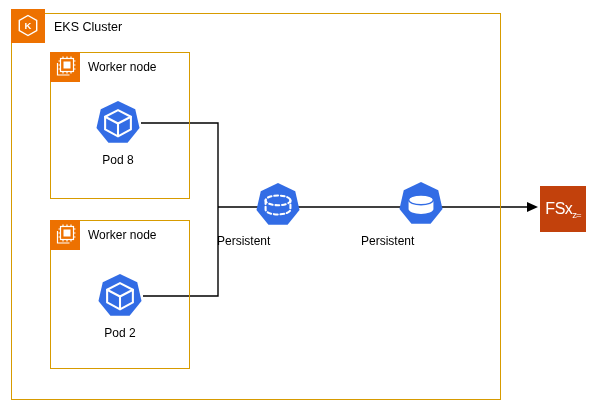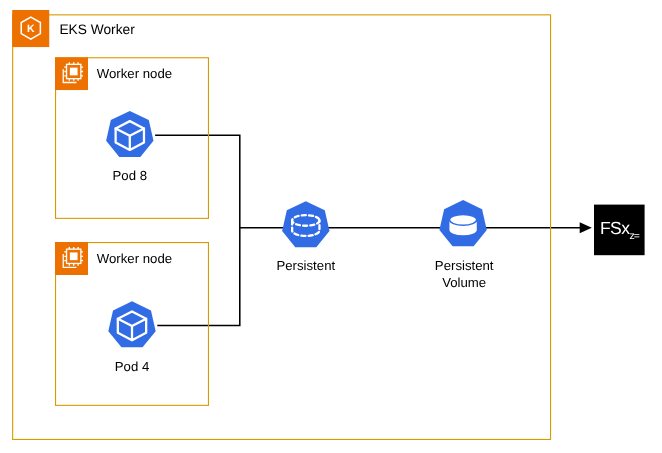--- a/index.html
+++ b/index.html
@@ -1,24 +1,24 @@
 <!DOCTYPE html>
 <html><head>
 <meta charset="utf-8">
 <style>
   html,body{margin:0;padding:0;background:#ffffff;}
   body{font-family:"Liberation Sans", sans-serif;}
   .stage{position:relative;width:602px;height:412px;background:#ffffff;overflow:hidden;}
   .box{position:absolute;border:1px solid #D79B00;background:transparent;box-sizing:border-box;}
   .icon{position:absolute;}
   .lbl{position:absolute;color:#000;font-size:12px;line-height:14px;white-space:nowrap;}
-  .lbl.center{text-align:center;white-space:normal;line-height:16px;}
+  .lbl.center{white-space:normal;line-height:16px;}
   .conn{position:absolute;left:0;top:0;width:602px;height:412px;pointer-events:none;}
   .icon svg{display:block;}
-  .fsx{position:absolute;background:#000000;display:flex;align-items:center;justify-content:center;color:#fff;}
+  .fsx{position:absolute;background:#c2410c;display:flex;align-items:center;justify-content:center;color:#fff;}
   .fsx-main{font-size:16px;letter-spacing:-0.5px;}
   .fsx-sub{font-size:9.5px;margin-top:11px;letter-spacing:-1px;}
 </style>
 </head>
 <body>
 
 <div class="stage">
 
   <svg class="conn" width="602" height="412" viewBox="0 0 602 412">
     <path d="M141,123 H218 V296 H143" fill="none" stroke="#000" stroke-width="1.4"></path>
@@ -27,21 +27,21 @@
   </svg>
 
   <div class="box" style="left:11px;top:13px;width:490px;height:387px;"></div>
   <div class="icon" style="left:11px;top:9px;">
     <svg width="34" height="34" viewBox="0 0 34 34">
       <rect width="34" height="34" fill="#ED7100"></rect>
       <polygon points="17,6.5 25.7,11.5 25.7,21.5 17,26.5 8.3,21.5 8.3,11.5" fill="none" stroke="#fff" stroke-width="1.4"></polygon>
       <text x="17" y="20.2" text-anchor="middle" font-size="9.5" font-weight="bold" fill="#fff" font-family="Liberation Sans, sans-serif">K</text>
     </svg>
   </div>
-  <div class="lbl" style="left:54px;top:20px;font-size:12.5px;">EKS Worker</div>
+  <div class="lbl" style="left:54px;top:20px;font-size:12.5px;">EKS Cluster</div>
 
   <div class="box" style="left:50px;top:52px;width:140px;height:147px;"></div>
   <div class="icon" style="left:50px;top:52px;">
     <svg width="30" height="30" viewBox="0 0 30 30">
       <rect width="30" height="30" fill="#ED7100"></rect>
       <polyline points="7.5,11 7.5,23 19.5,23" fill="none" stroke="#fff" stroke-width="1.2"></polyline>
       <rect x="10.5" y="6.5" width="13" height="13" fill="none" stroke="#fff" stroke-width="1.2"></rect>
       <rect x="13.5" y="9.5" width="7" height="7" fill="#fff"></rect>
       <path d="M13,4.5 V6.5 M17,4.5 V6.5 M21,4.5 V6.5 M13,19.5 V21.5 M17,19.5 V21.5 M21,19.5 V21.5 M8.5,9 H10.5 M8.5,13 H10.5 M8.5,17 H10.5 M23.5,9 H25.5 M23.5,13 H25.5 M23.5,17 H25.5" stroke="#fff" stroke-width="1.2"></path>
     </svg>
@@ -73,21 +73,21 @@
 
   <div class="icon" style="left:97px;top:273px;">
     <svg width="46" height="46" viewBox="0 0 100 100">
       <polygon points="50,2 87.5,20 96.8,61 70.8,93 29.2,93 3.2,61 12.5,20" fill="#326CE5"></polygon>
       <g fill="none" stroke="#fff" stroke-width="4.5" stroke-linejoin="round" stroke-linecap="round">
         <polygon points="50,22 78,36.5 50,51 22,36.5"></polygon>
         <path d="M22,36.5 V64 L50,79 L78,64 V36.5 M50,51 V79"></path>
       </g>
     </svg>
   </div>
-  <div class="lbl" style="left:90px;top:326px;width:60px;text-align:center;">Pod 4</div>
+  <div class="lbl" style="left:90px;top:326px;width:60px;text-align:center;">Pod 2</div>
 
   <div class="icon" style="left:255px;top:182px;">
     <svg width="46" height="46" viewBox="0 0 100 100">
       <polygon points="50,2 87.5,20 96.8,61 70.8,93 29.2,93 3.2,61 12.5,20" fill="#326CE5"></polygon>
       <g fill="none" stroke="#fff" stroke-width="4.5" stroke-dasharray="8 6" stroke-linecap="round">
         <ellipse cx="50" cy="40" rx="27" ry="10.5"></ellipse>
         <path d="M23,40 V60 A27,10.5 0 0 0 77,60 V40"></path>
       </g>
     </svg>
   </div>
@@ -97,21 +97,20 @@
 
   <div class="icon" style="left:398px;top:181px;">
     <svg width="46" height="46" viewBox="0 0 100 100">
       <polygon points="50,2 87.5,20 96.8,61 70.8,93 29.2,93 3.2,61 12.5,20" fill="#326CE5"></polygon>
       <path d="M23,41 V61 A27,10.5 0 0 0 77,61 V41 Z" fill="#fff"></path>
       <ellipse cx="50" cy="41" rx="27" ry="10.5" fill="#fff" stroke="#326CE5" stroke-width="3"></ellipse>
     </svg>
   </div>
   <div class="lbl center" style="left:361px;top:233px;width:122px;">
     <div>Persistent</div>
-    <div>Volume</div>
   </div>
 
   <div class="fsx" style="left:540px;top:186px;width:46px;height:46px;">
     <span class="fsx-main">FSx</span>
       <span class="fsx-sub">z=</span>
   </div>
 
 </div>
 
 </body></html>

